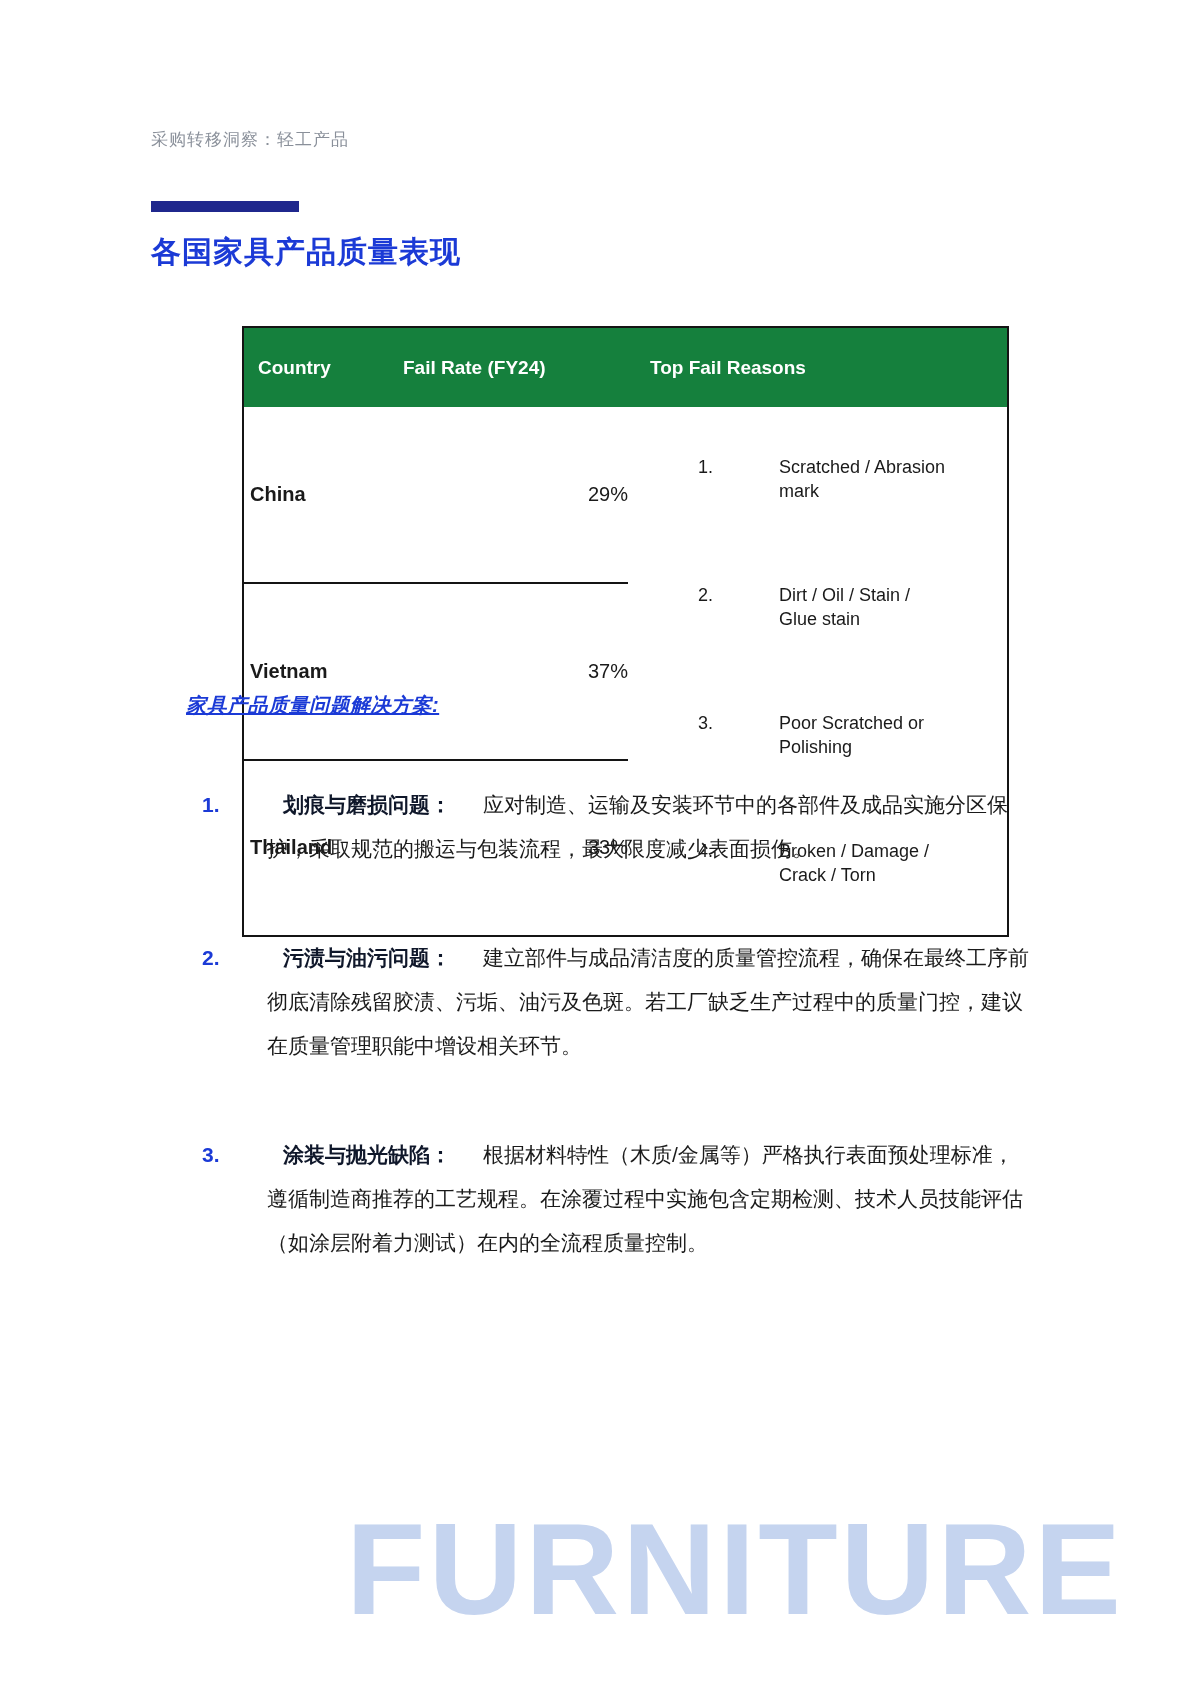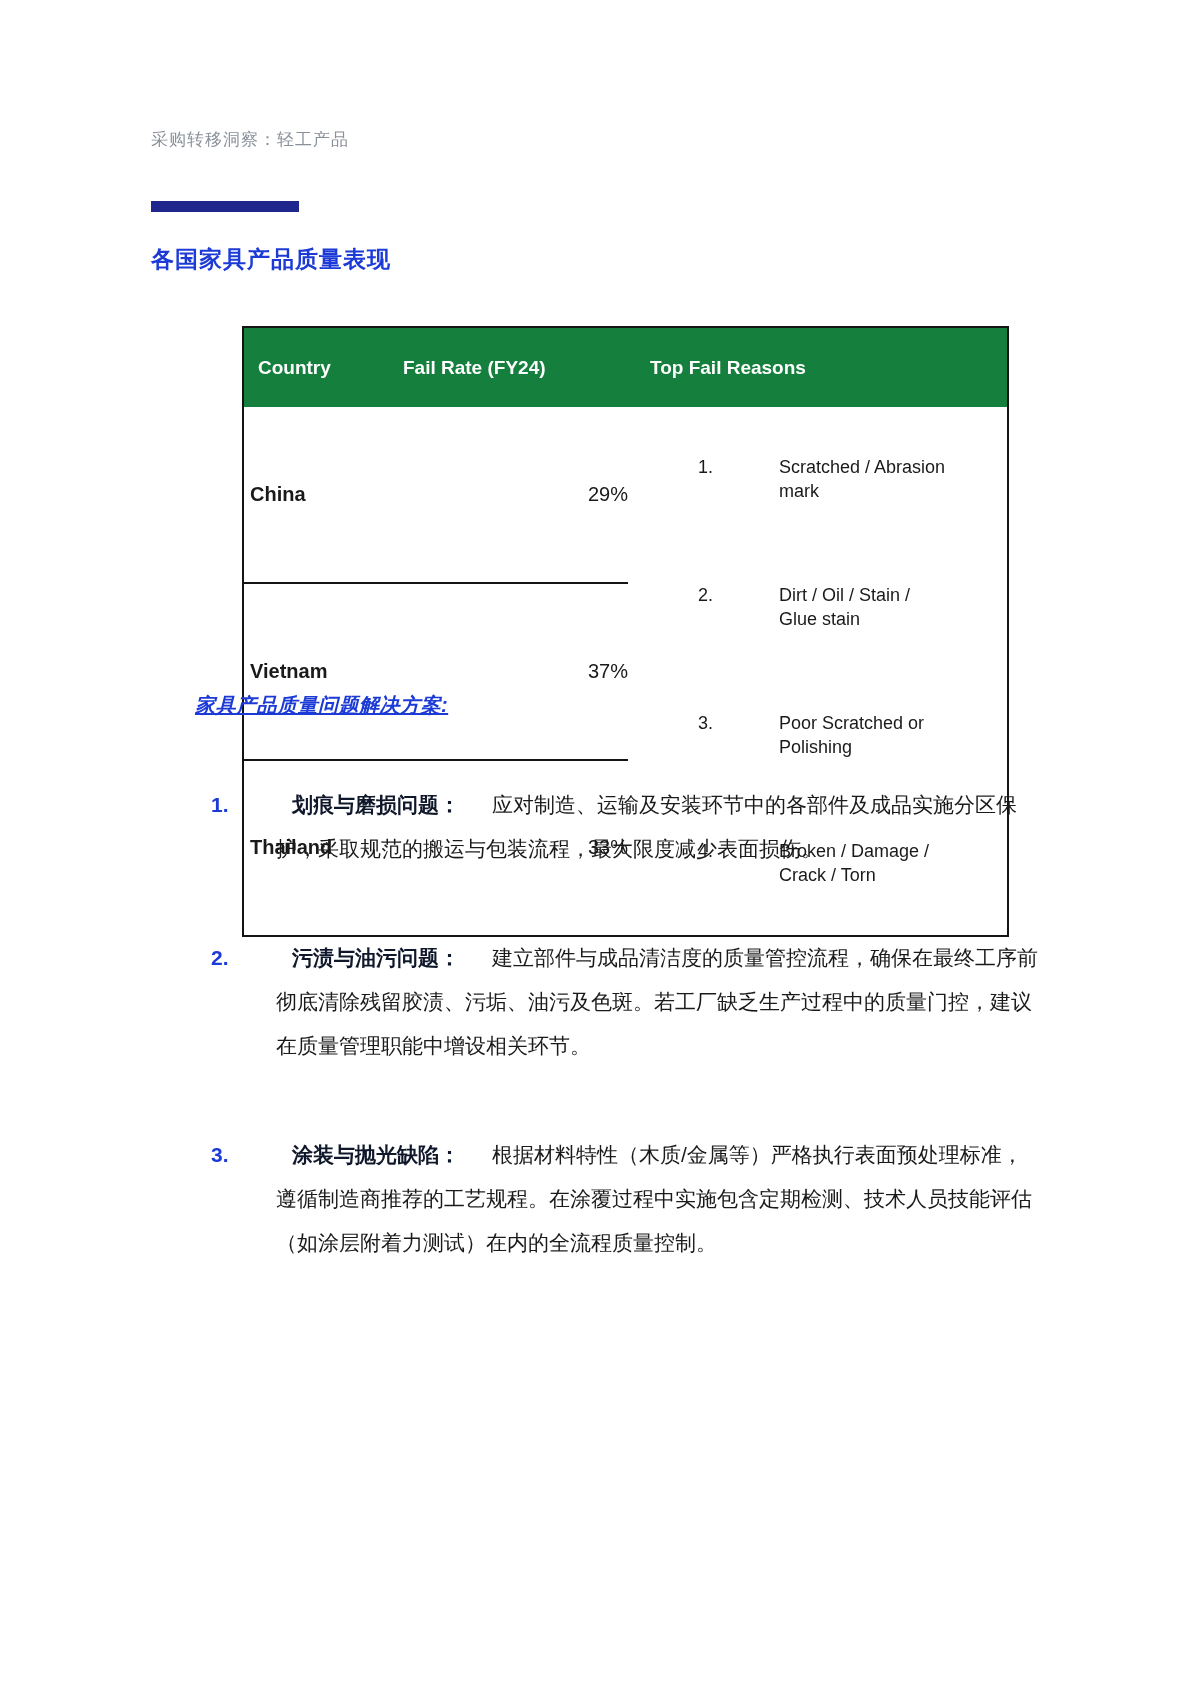--- a/index.html
+++ b/index.html
@@ -30,22 +30,22 @@
     position: absolute;
     left: 87px;
     top: 137px;
     width: 148px;
     height: 11px;
     background: #1F278D;
   }
   .page-title {
     position: absolute;
     left: 87px;
-    top: 180px;
-    font-size: 23px;
+    top: 168px;
+    font-size: 30px;
     font-weight: bold;
     color: #1B3AD6;
     letter-spacing: 1px;
   }
 
   
   table.quality {
     position: absolute;
     left: 178px;
     top: 262px;
@@ -89,21 +89,21 @@
     padding-left: 22px;
     padding-right: 8px;
   }
   .reasons-list { display: flex; flex-direction: column; gap: 16px; }
   .reason-row { display: flex; font-size: 18px; color: #1a1a1a; line-height: 24px; }
   .reason-num { width: 49px; flex: 0 0 49px; }
 
   
   .solutions {
     position: absolute;
-    left: 115px;
+    left: 106px;
     top: 612px;
     width: 895px;
   }
   .sol-heading {
     font-size: 20px;
     font-weight: bold;
     font-style: italic;
     text-decoration: underline;
     color: #1B3AD6;
     margin-bottom: 48px;
@@ -224,16 +224,17 @@
     </div>
 
     <div class="sol-item">
       <div class="sol-num">3.</div>
       <div class="sol-text">
         <span class="sol-lead">涂装与抛光缺陷：</span><span>根据材料特性（木质/金属等）严格执行表面预处理标准，遵循制造商推荐的工艺规程。在涂覆过程中实施包含定期检测、技术人员技能评估（如涂层附着力测试）在内的全流程质量控制。</span>
       </div>
     </div>
   </div>
 
+  <div class="watermark">FURNITURE</div>
 
   <div class="footer-bar"></div>
 
 </div>
 
 </body></html>

